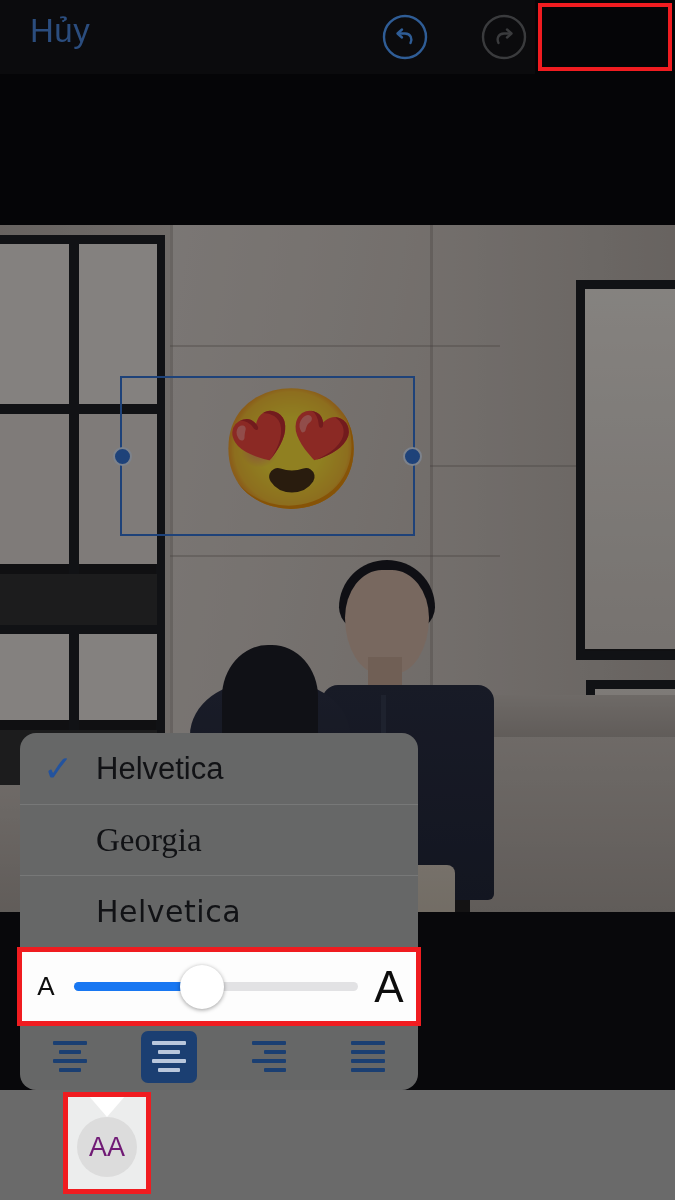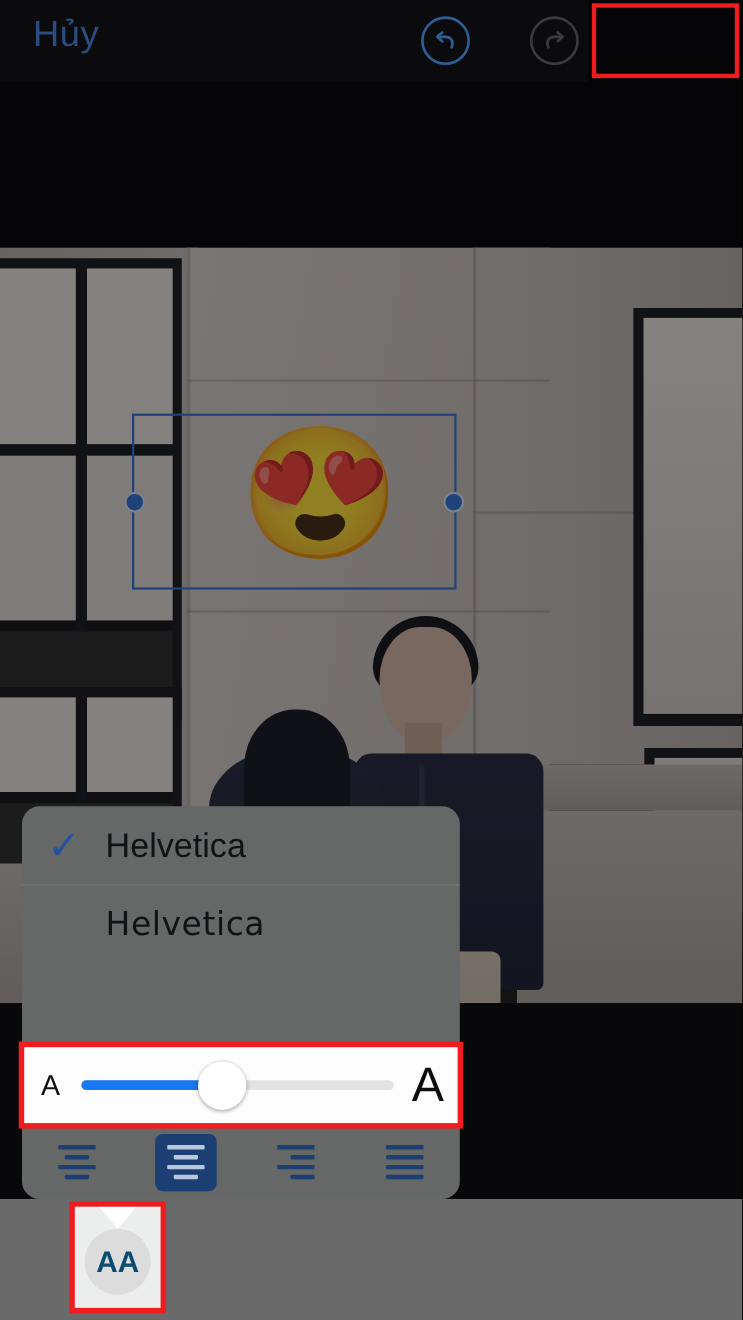--- a/index.html
+++ b/index.html
@@ -251,21 +251,21 @@
     position: absolute; left: 50%; top: 0; margin-left: -19px;
     width: 0; height: 0;
     border-left: 19px solid transparent;
     border-right: 19px solid transparent;
     border-top: 22px solid #ffffff;
   }
   #aa-circle {
     width: 60px; height: 60px; border-radius: 50%;
     background: #dcdcdc;
     display: flex; align-items: center; justify-content: center;
-    font-size: 27px; color: #0c4a6e; font-weight: 700;
+    font-size: 27px; color: #701a75; font-weight: 400;
     margin-top: 8px;
   }
   #aa-highlight {
     position: absolute; left: 63px; top: 1092px;
     width: 88px; height: 102px;
     border: 5px solid #f01c20;
     pointer-events: none;
   }
 </style>
 </head>
@@ -361,20 +361,24 @@
   </div>
   <div id="done-highlight"></div>
 
   <div id="format-panel">
 
     <div class="font-row">
       <span class="font-check">✓</span>
       <span class="font-label f-helvetica">Helvetica</span>
     </div>
 
+    <div class="font-row">
+      <span class="font-check"></span>
+      <span class="font-label f-georgia">Georgia</span>
+    </div>
 
     <div class="font-row">
       <span class="font-check"></span>
       <span class="font-label f-noteworthy">Helvetica</span>
     </div>
 
     <div id="size-row">
       <span class="size-a-small">A</span>
       <div id="slider-track">
         <div id="slider-fill"></div>

